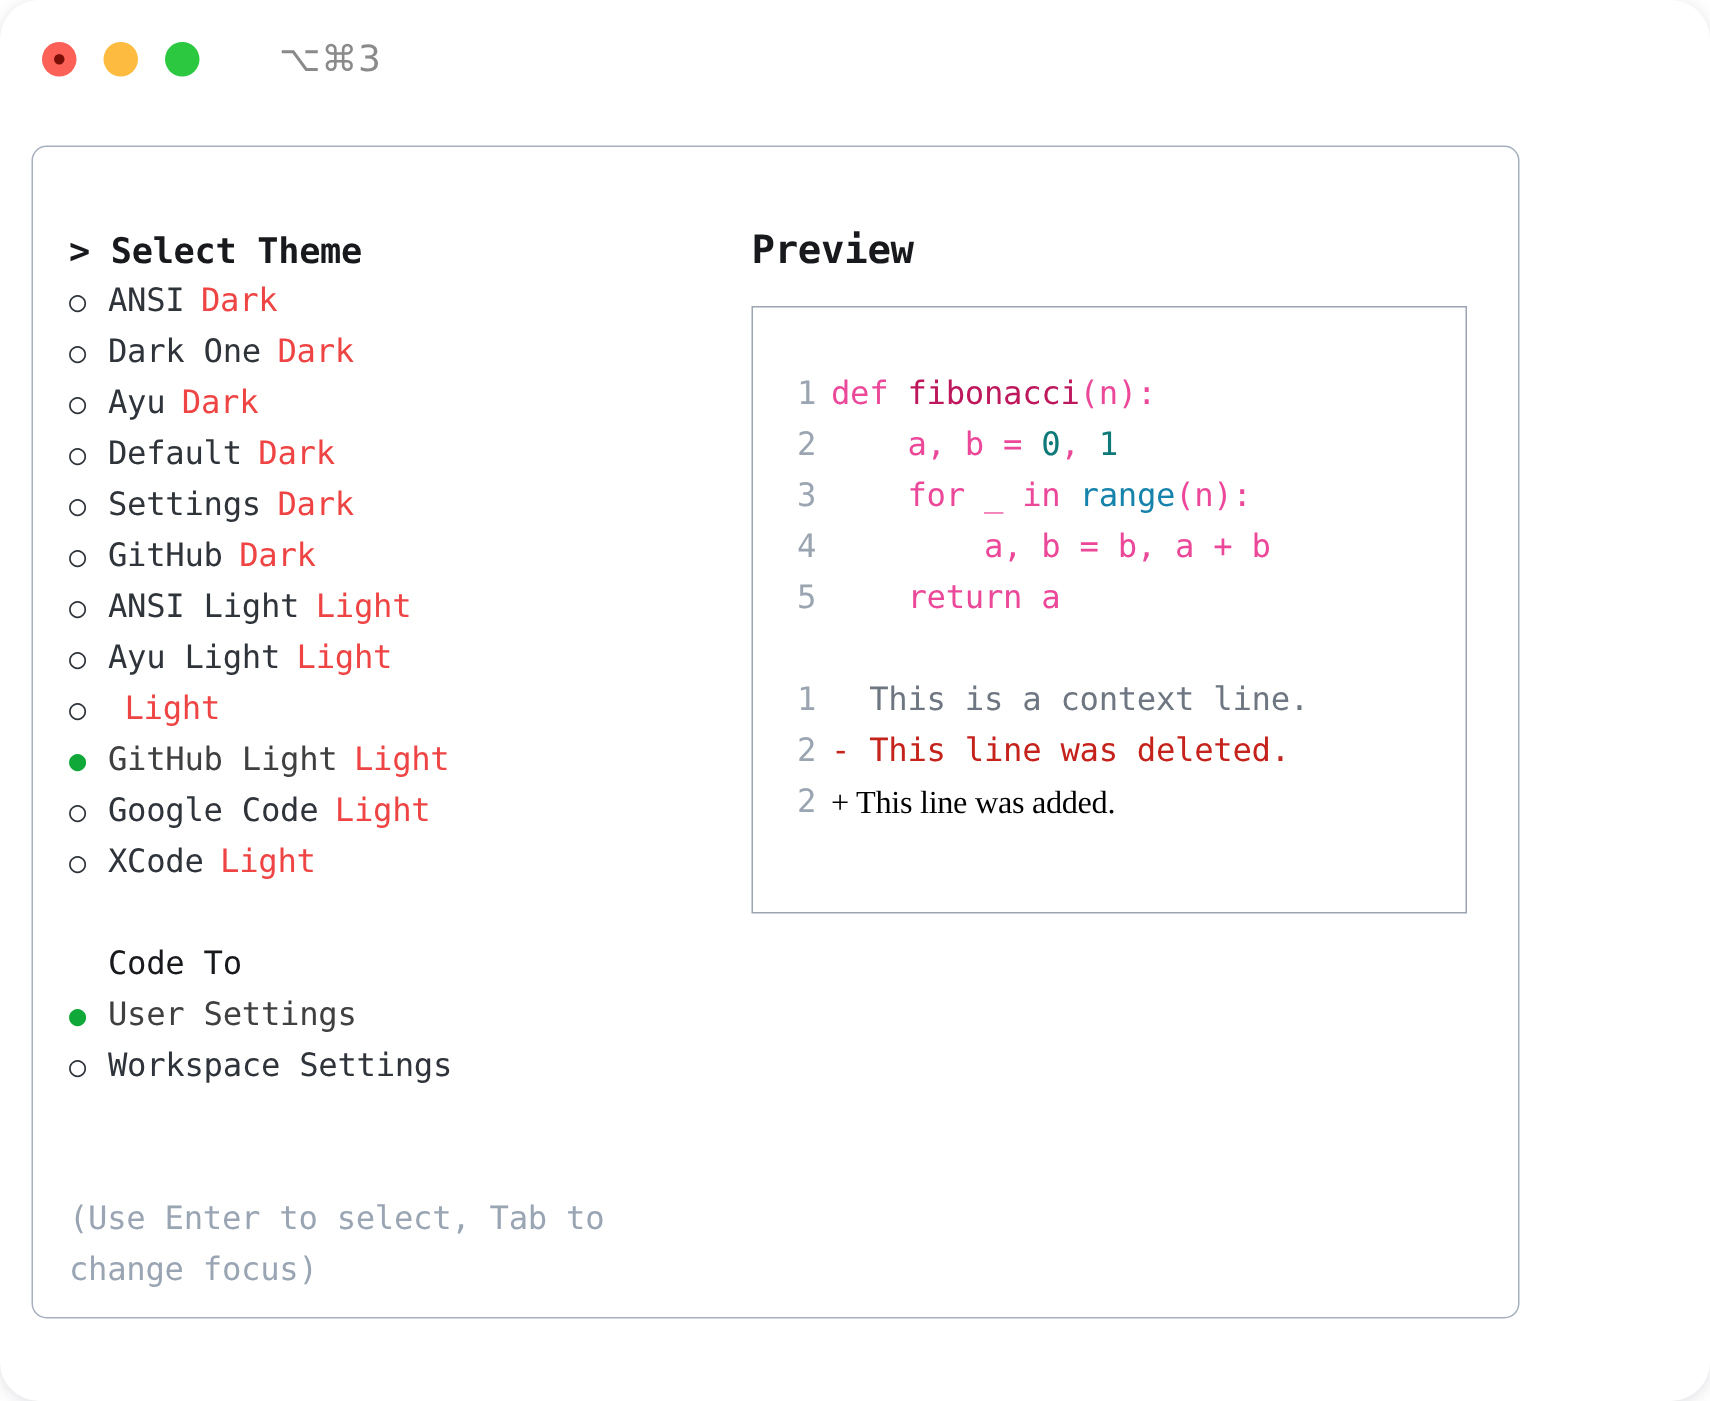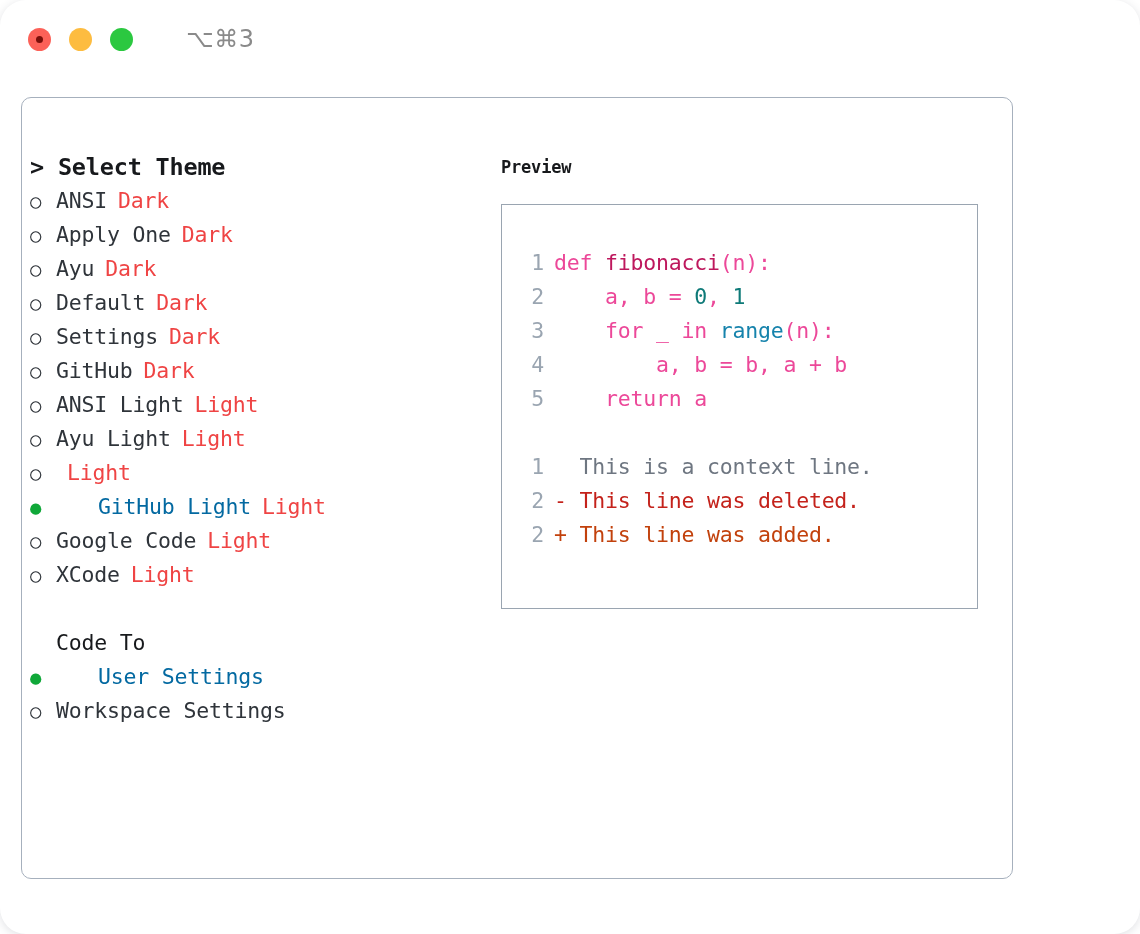--- a/index.html
+++ b/index.html
@@ -84,21 +84,21 @@
 
   .columns {
     position: absolute;
     left: 0; top: 0;
     width: 100%; height: 100%;
   }
 
   
   .left-col {
     position: absolute;
-    left: 8px;
+    left: 24px;
     top: 52px;
     width: 460px;
   }
   .section-title {
     font-size: 23.5px;
     font-weight: bold;
     color: #17191c;
     line-height: 34px;
     white-space: pre;
     letter-spacing: -0.2px;
@@ -115,21 +115,21 @@
   }
   .marker {
     width: 26px;
     flex: none;
     color: #2f343a;
     font-size: 19px;
     line-height: 34px;
   }
   .marker.sel { color: #10a839; }
   .row .label { color: #2f343a; }
-  .row.selected .label { color: #0369a1; margin-left: 42px; }
+  .row.selected .label { color: #404040; }
   .tag {
     color: #ef4444;
     padding-left: 11px;
   }
 
   .apply-block { margin-top: 34px; }
   .apply-title {
     font-size: 21.5px;
     color: #17191c;
     line-height: 34px;
@@ -149,21 +149,21 @@
   }
 
   
   .right-col {
     position: absolute;
     left: 479px;
     top: 52px;
     width: 500px;
   }
   .preview-title {
-    font-size: 17px;
+    font-size: 26px;
     font-weight: bold;
     color: #17191c;
     line-height: 34px;
     white-space: pre;
     letter-spacing: -0.2px;
   }
   .preview-box {
     margin-top: 20px;
     width: 477px;
     height: 405px;
@@ -194,21 +194,21 @@
   }
   .code-text { color: #ec4899; }
   .blank-line { height: 34px; }
 
   .tok-fn   { color: #be185d; }
   .tok-num  { color: #0e7a78; }
   .tok-call { color: #1683ac; }
 
   .diff-ctx { color: #6e7681; text-align: center; }
   .diff-del { color: #c4221b; }
-  .diff-add { color: #c2410c; }
+  .diff-add { color: #000000; font-family: Liberation Serif, serif; }
 </style>
 </head>
 <body>
 
 <div class="window">
 
   <div class="titlebar">
     <div class="traffic">
       <span class="dot red"></span>
       <span class="dot yellow"></span>
@@ -217,41 +217,42 @@
     <div class="shortcut">⌥⌘3</div>
   </div>
 
   <div class="panel">
     <div class="columns">
 
       <div class="left-col">
         <div class="section-title">&gt; Select Theme</div>
         <div class="theme-list" id="theme-list">
             <div class="row"><span class="marker">○</span><span class="label">ANSI</span><span class="tag">Dark</span></div>
-            <div class="row"><span class="marker">○</span><span class="label">Apply One</span><span class="tag">Dark</span></div>
+            <div class="row"><span class="marker">○</span><span class="label">Dark One</span><span class="tag">Dark</span></div>
             <div class="row"><span class="marker">○</span><span class="label">Ayu</span><span class="tag">Dark</span></div>
             <div class="row"><span class="marker">○</span><span class="label">Default</span><span class="tag">Dark</span></div>
             <div class="row"><span class="marker">○</span><span class="label">Settings</span><span class="tag">Dark</span></div>
             <div class="row"><span class="marker">○</span><span class="label">GitHub</span><span class="tag">Dark</span></div>
             <div class="row"><span class="marker">○</span><span class="label">ANSI Light</span><span class="tag">Light</span></div>
             <div class="row"><span class="marker">○</span><span class="label">Ayu Light</span><span class="tag">Light</span></div>
             <div class="row"><span class="marker">○</span><span class="tag">Light</span></div>
             <div class="row selected"><span class="marker sel">●</span><span class="label">GitHub Light</span><span class="tag">Light</span></div>
             <div class="row"><span class="marker">○</span><span class="label">Google Code</span><span class="tag">Light</span></div>
             <div class="row"><span class="marker">○</span><span class="label">XCode</span><span class="tag">Light</span></div>
           </div>
 
         <div class="apply-block">
           <div class="apply-title">Code To</div>
           <div id="apply-list">
               <div class="row selected"><span class="marker sel">●</span><span class="label">User Settings</span></div>
               <div class="row"><span class="marker">○</span><span class="label">Workspace Settings</span></div>
             </div>
         </div>
 
+        <div class="hint">(Use Enter to select, Tab to change focus)</div>
       </div>
 
       <div class="right-col">
         <div class="preview-title">Preview</div>
         <div class="preview-box">
           <div class="code-area">
             <div id="code-lines">
                 <div class="code-line"><span class="lineno">1</span><span><span class="code-text">def </span><span class="tok-fn">fibonacci</span><span class="code-text">(n):</span></span></div>
                 <div class="code-line"><span class="lineno">2</span><span><span class="code-text">    a, b = </span><span class="tok-num">0</span><span class="code-text">, </span><span class="tok-num">1</span></span></div>
                 <div class="code-line"><span class="lineno">3</span><span><span class="code-text">    for _ in </span><span class="tok-call">range</span><span class="code-text">(n):</span></span></div>

